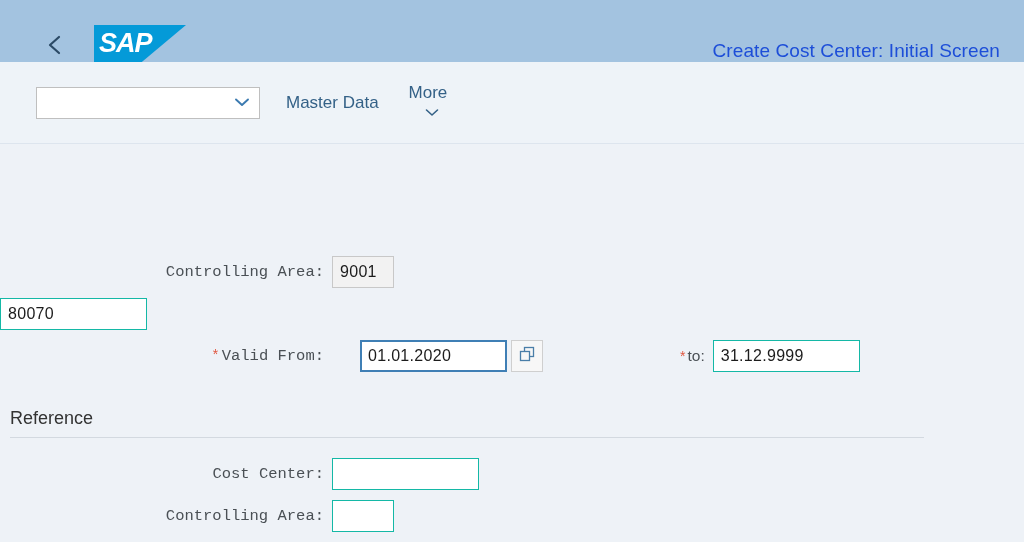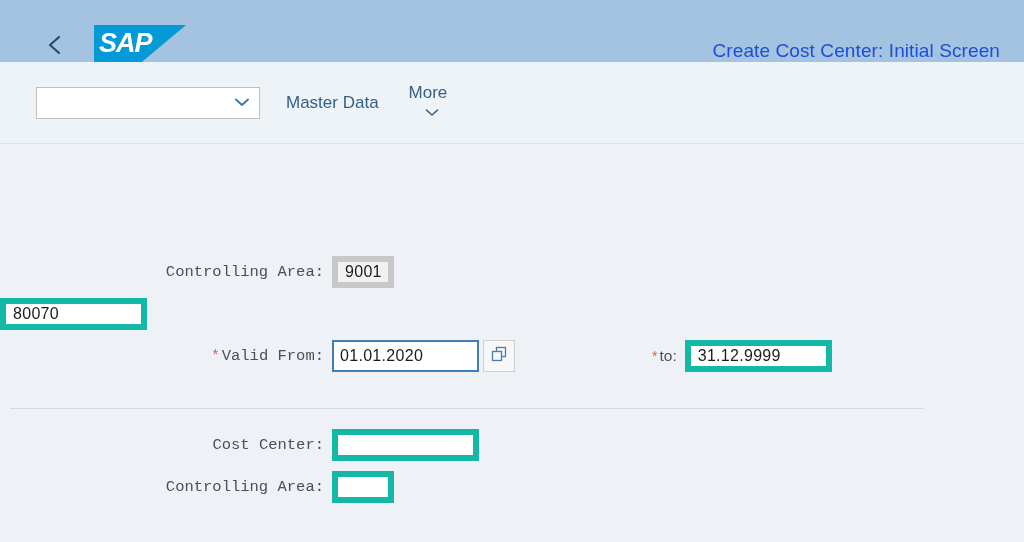--- a/index.html
+++ b/index.html
@@ -142,21 +142,21 @@
   .req-star {
     color: #e0563f;
     font-size: 14px;
     margin-right: 2px;
   }
 
   .fld {
     height: 32px;
     box-sizing: border-box;
     background: #ffffff;
-    border: 6px solid #14b8a6;
+    border: 1px solid #14b8a6;
     font-size: 16px;
     color: #1c1c1c;
     display: flex;
     align-items: center;
     padding: 0 7px;
     font-family: "Liberation Sans", sans-serif;
     letter-spacing: 0.3px;
   }
   .fld.readonly {
     background: #f2f2f2;
@@ -164,20 +164,21 @@
     width: 62px;
   }
   .fld.w-wide  { width: 147px; }
   .fld.w-date  { width: 147px; }
   .fld.w-narrow{ width: 62px; }
 
   .fld.focused {
     border: 2px solid #3f7fb5;
     box-shadow: inset 0 0 0 1px #ffffff;
     padding: 0 6px;
+    margin-left: 28px;
   }
 
   .value-help {
     width: 32px;
     height: 32px;
     margin-left: 4px;
     border: 1px solid #cfcfcf;
     background: #f7f7f7;
     display: flex;
     align-items: center;
@@ -292,20 +293,21 @@
       <div class="to-group">
         <div class="to-label">
           <span class="req-star">*</span><span>to:</span>
         </div>
         <div class="fld w-date">31.12.9999</div>
       </div>
     </div>
   </div>
 
   <div class="section">
+    <div class="section-title">Reference</div>
     <div class="section-divider"></div>
 
     <div class="form-block">
 
       <div class="form-row">
         <div class="label-cell">Cost Center:</div>
         <div class="fld w-wide"></div>
       </div>
 
       <div class="form-row">

